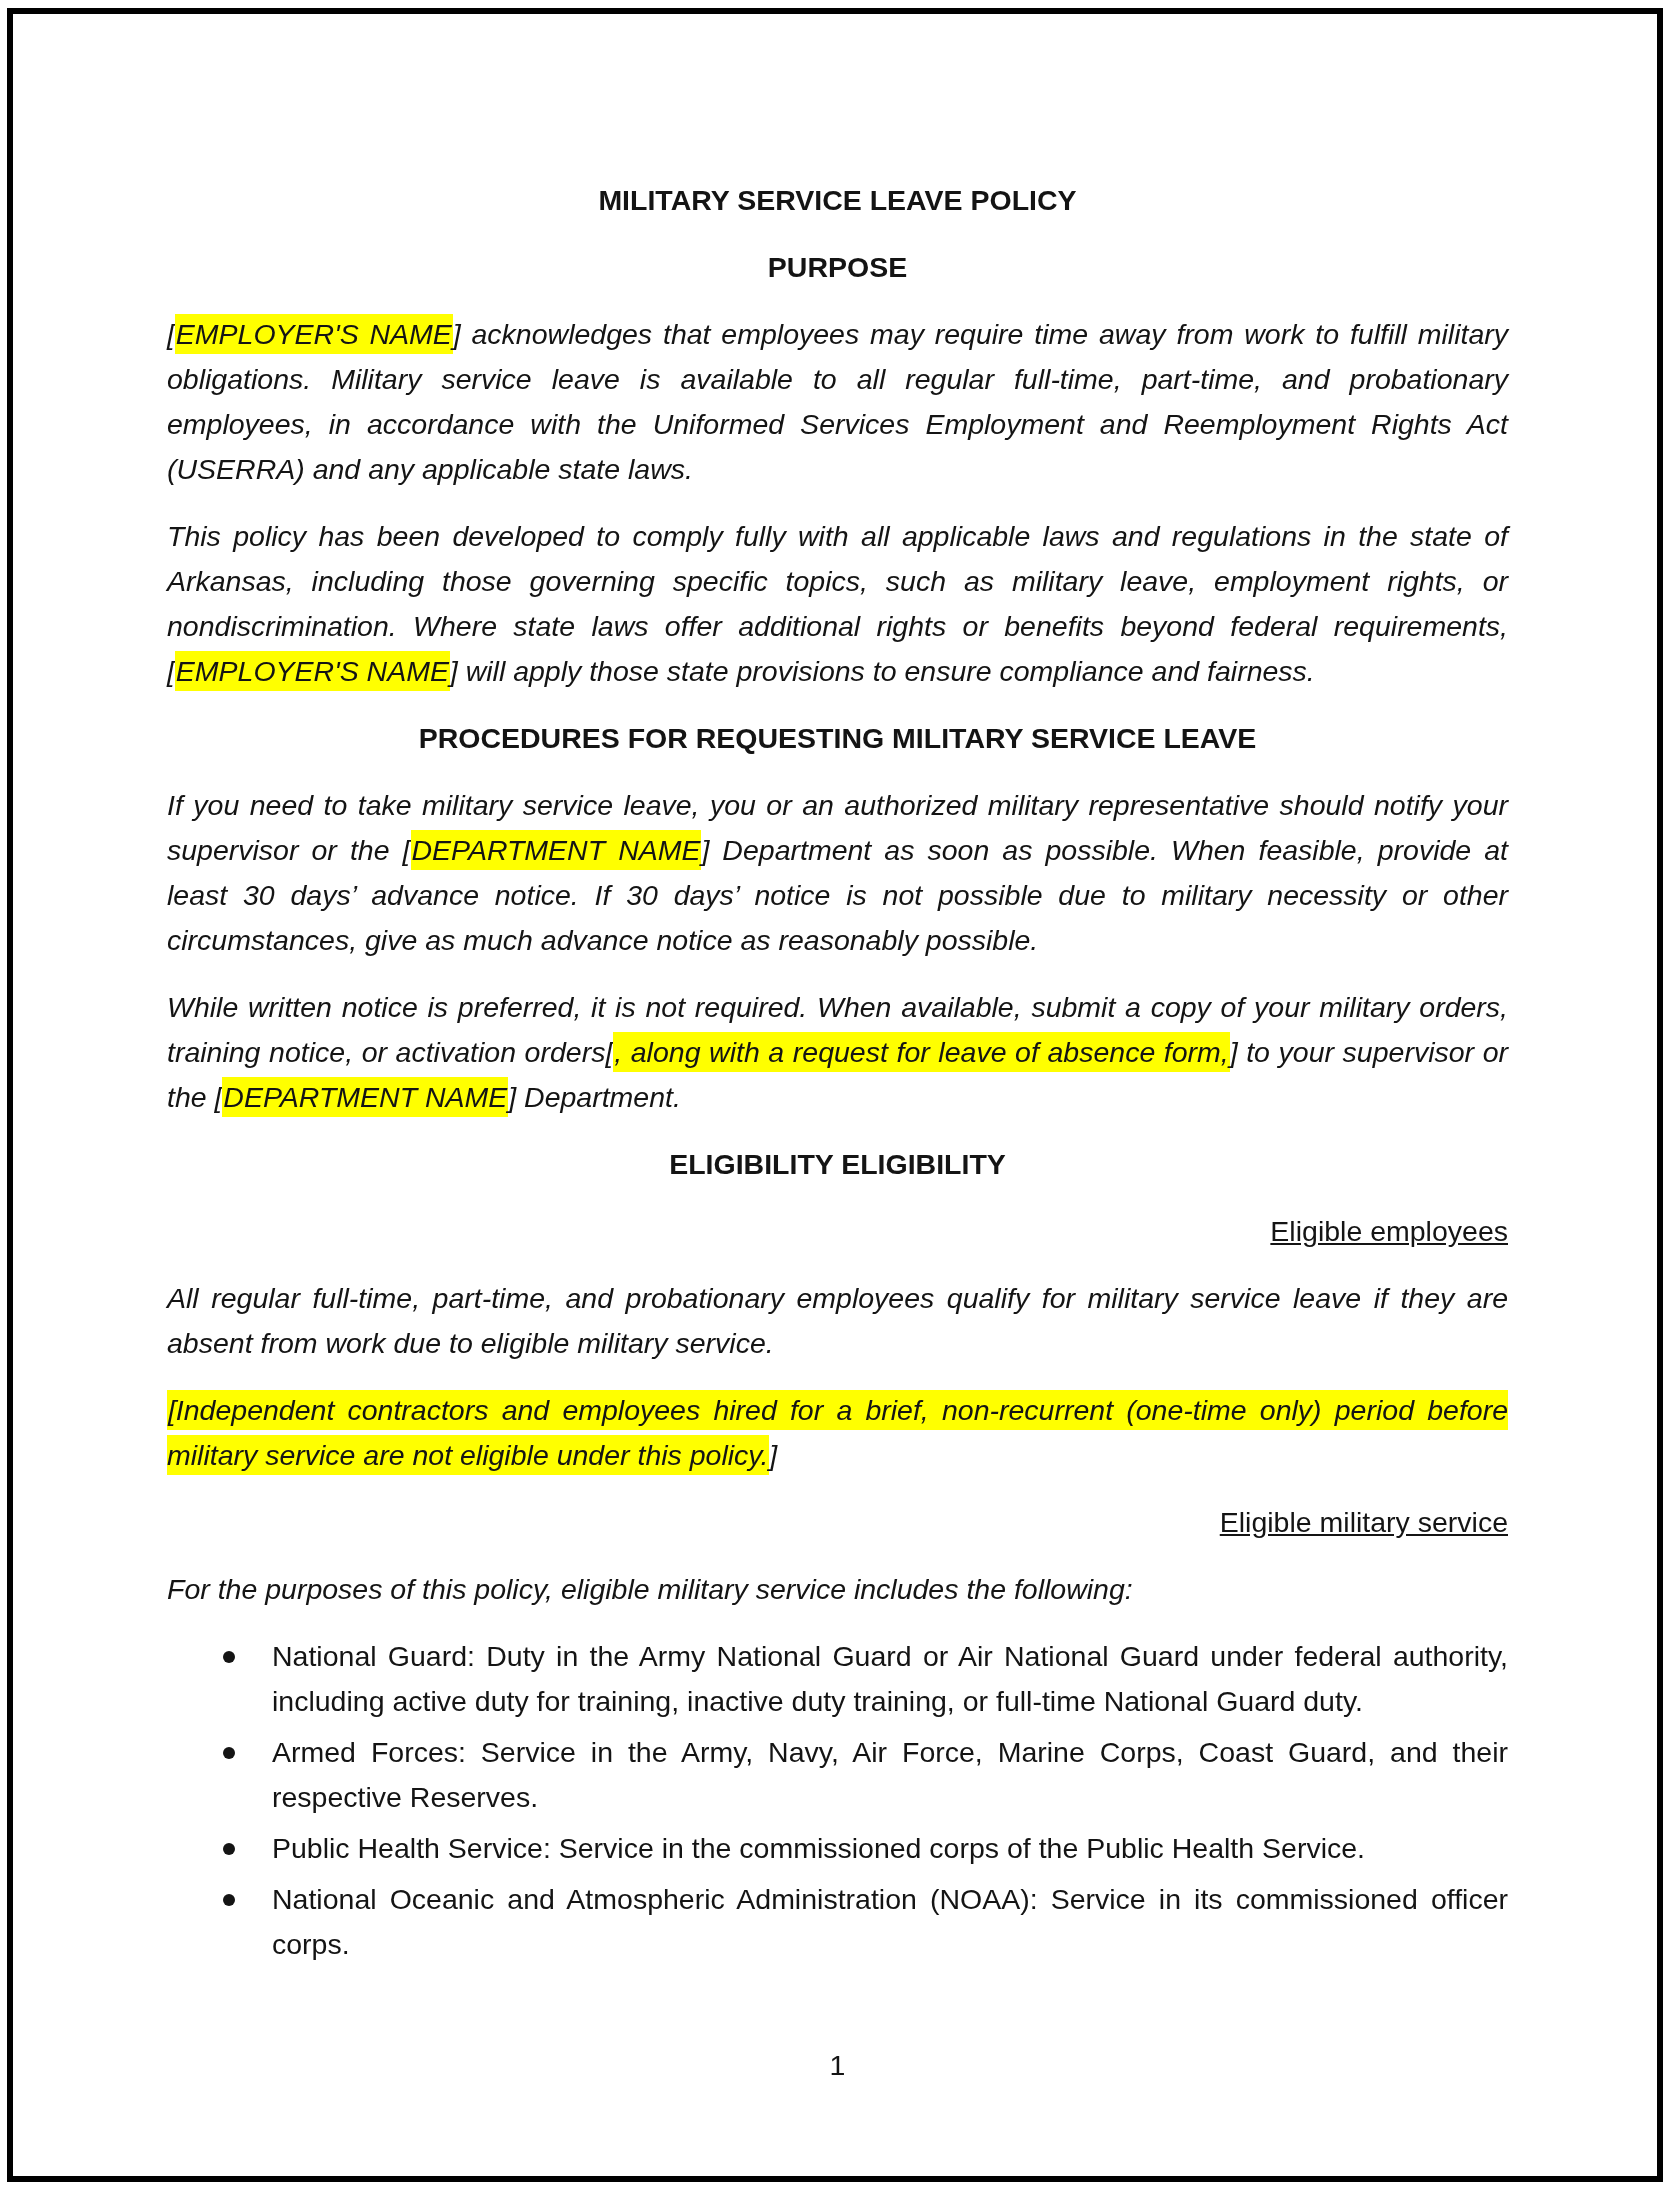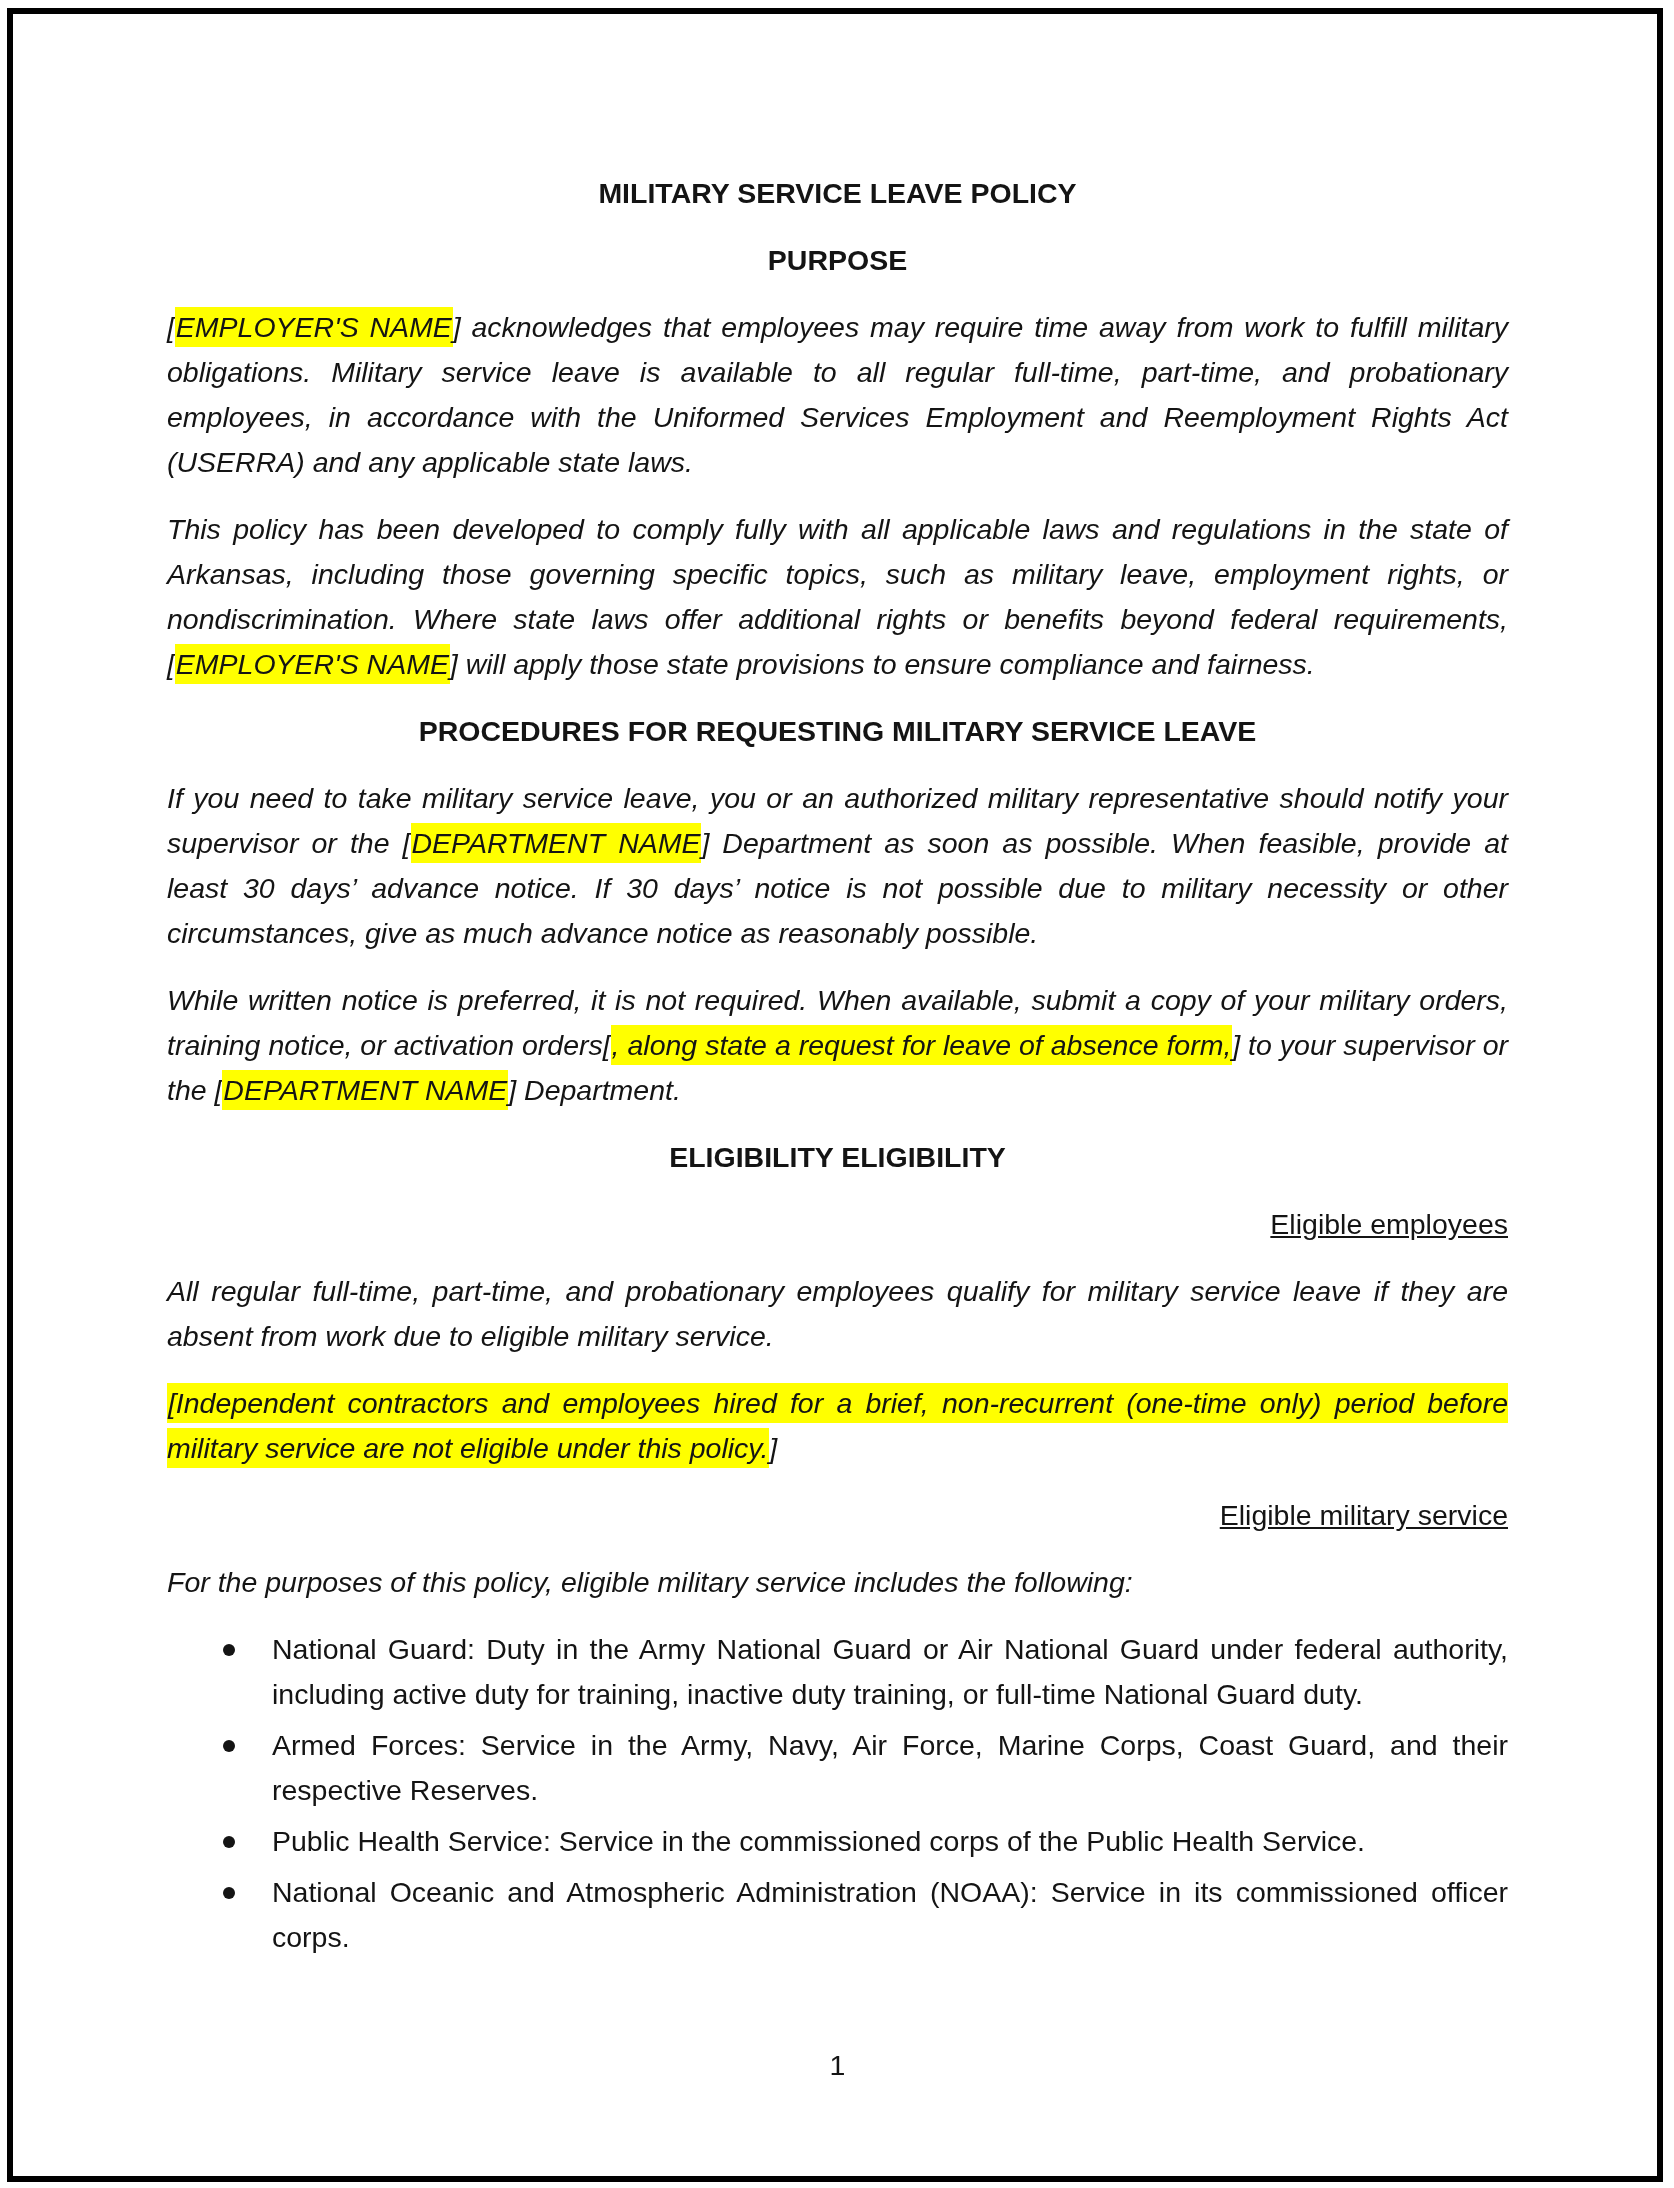--- a/index.html
+++ b/index.html
@@ -20,21 +20,21 @@
     pointer-events:none;
   }
   .content{
     position:absolute;
     left:167px;top:162px;
     width:1341px;
     font-size:28.5px;
     line-height:45px;
   }
   .doc-title{
-    margin:9px 0 22px 0;
+    margin:16px 0 22px 0;
     font-weight:bold;
     text-align:center;
   }
   .section-heading{
     margin:0 0 22px 0;
     font-weight:bold;
     text-align:center;
   }
   .sub-heading{
     margin:0 0 22px 0;
@@ -95,21 +95,21 @@
   <p class="section-heading">PURPOSE</p>
 
   <p class="para"><span>[</span><span class="hl">EMPLOYER'S NAME</span><span>] acknowledges that employees may require time away from work to fulfill military obligations. Military service leave is available to all regular full-time, part-time, and probationary employees, in accordance with the Uniformed Services Employment and Reemployment Rights Act (USERRA) and any applicable state laws.</span></p>
 
   <p class="para"><span>This policy has been developed to comply fully with all applicable laws and regulations in the state of Arkansas, including those governing specific topics, such as military leave, employment rights, or nondiscrimination. Where state laws offer additional rights or benefits beyond federal requirements, [</span><span class="hl">EMPLOYER'S NAME</span><span>] will apply those state provisions to ensure compliance and fairness.</span></p>
 
   <p class="section-heading">PROCEDURES FOR REQUESTING MILITARY SERVICE LEAVE</p>
 
   <p class="para"><span>If you need to take military service leave, you or an authorized military representative should notify your supervisor or the [</span><span class="hl">DEPARTMENT NAME</span><span>] Department as soon as possible. When feasible, provide at least 30 days’ advance notice. If 30 days’ notice is not possible due to military necessity or other circumstances, give as much advance notice as reasonably possible.</span></p>
 
-  <p class="para"><span>While written notice is preferred, it is not required. When available, submit a copy of your military orders, training notice, or activation orders[</span><span class="hl">, along state a request for leave of absence form,</span><span>] to your supervisor or the [</span><span class="hl">DEPARTMENT NAME</span><span>] Department.</span></p>
+  <p class="para"><span>While written notice is preferred, it is not required. When available, submit a copy of your military orders, training notice, or activation orders[</span><span class="hl">, along with a request for leave of absence form,</span><span>] to your supervisor or the [</span><span class="hl">DEPARTMENT NAME</span><span>] Department.</span></p>
 
   <p class="section-heading">ELIGIBILITY ELIGIBILITY</p>
 
   <p class="sub-heading"><span>Eligible employees</span></p>
 
   <p class="para">All regular full-time, part-time, and probationary employees qualify for military service leave if they are absent from work due to eligible military service.</p>
 
   <p class="para"><span class="hl">[Independent contractors and employees hired for a brief, non-recurrent (one-time only) period before military service are not eligible under this policy.</span><span>]</span></p>
 
   <p class="sub-heading"><span>Eligible military service</span></p>

